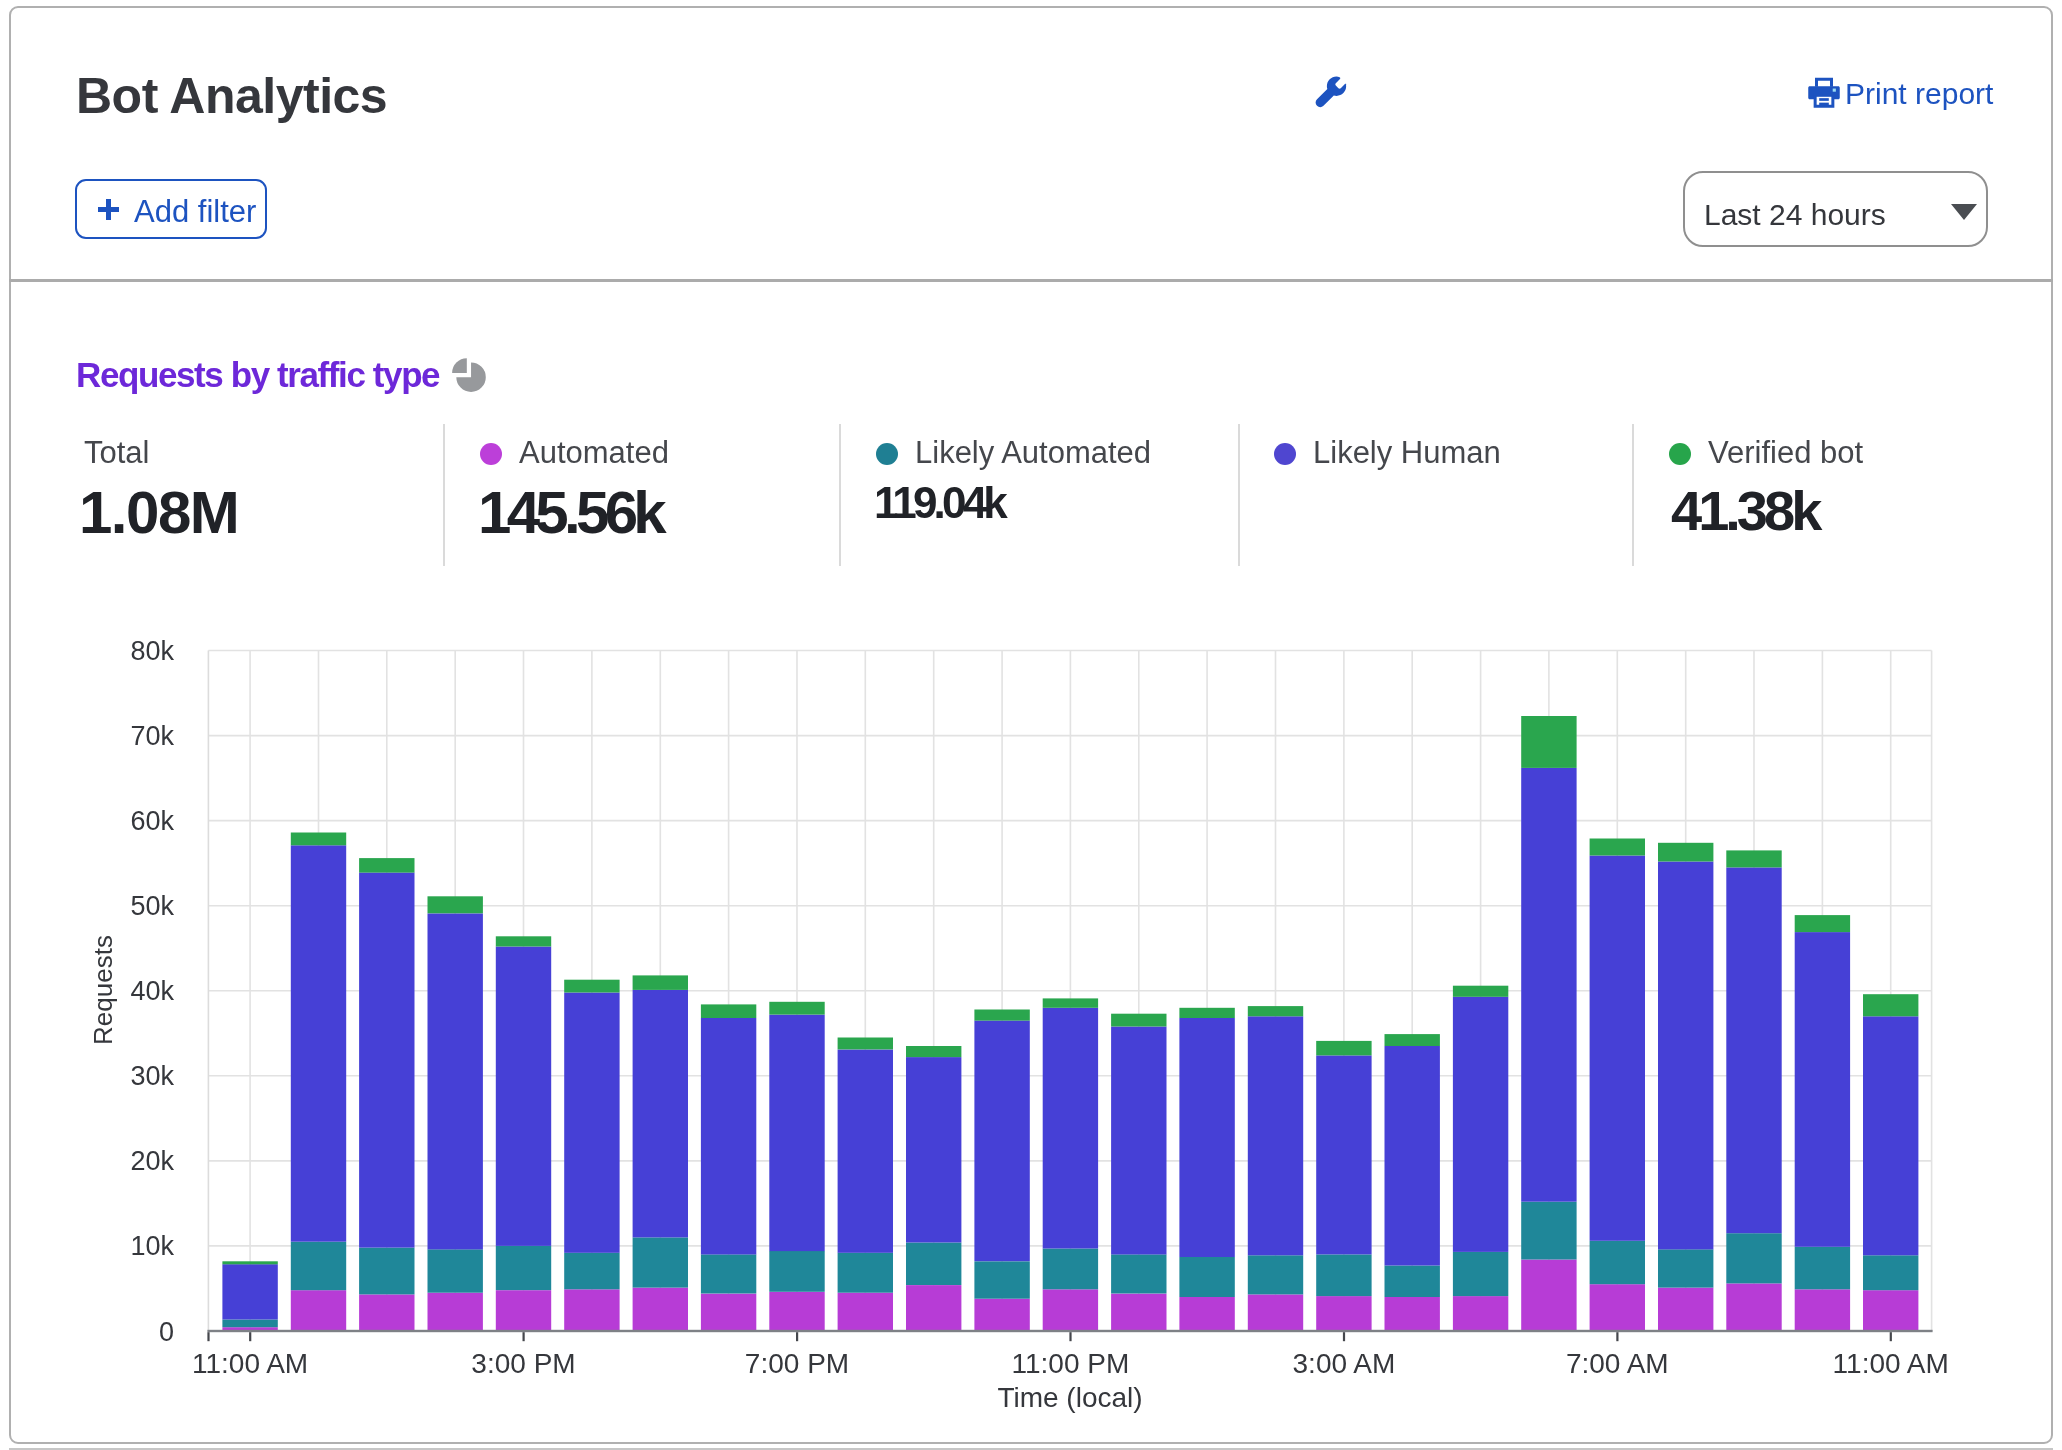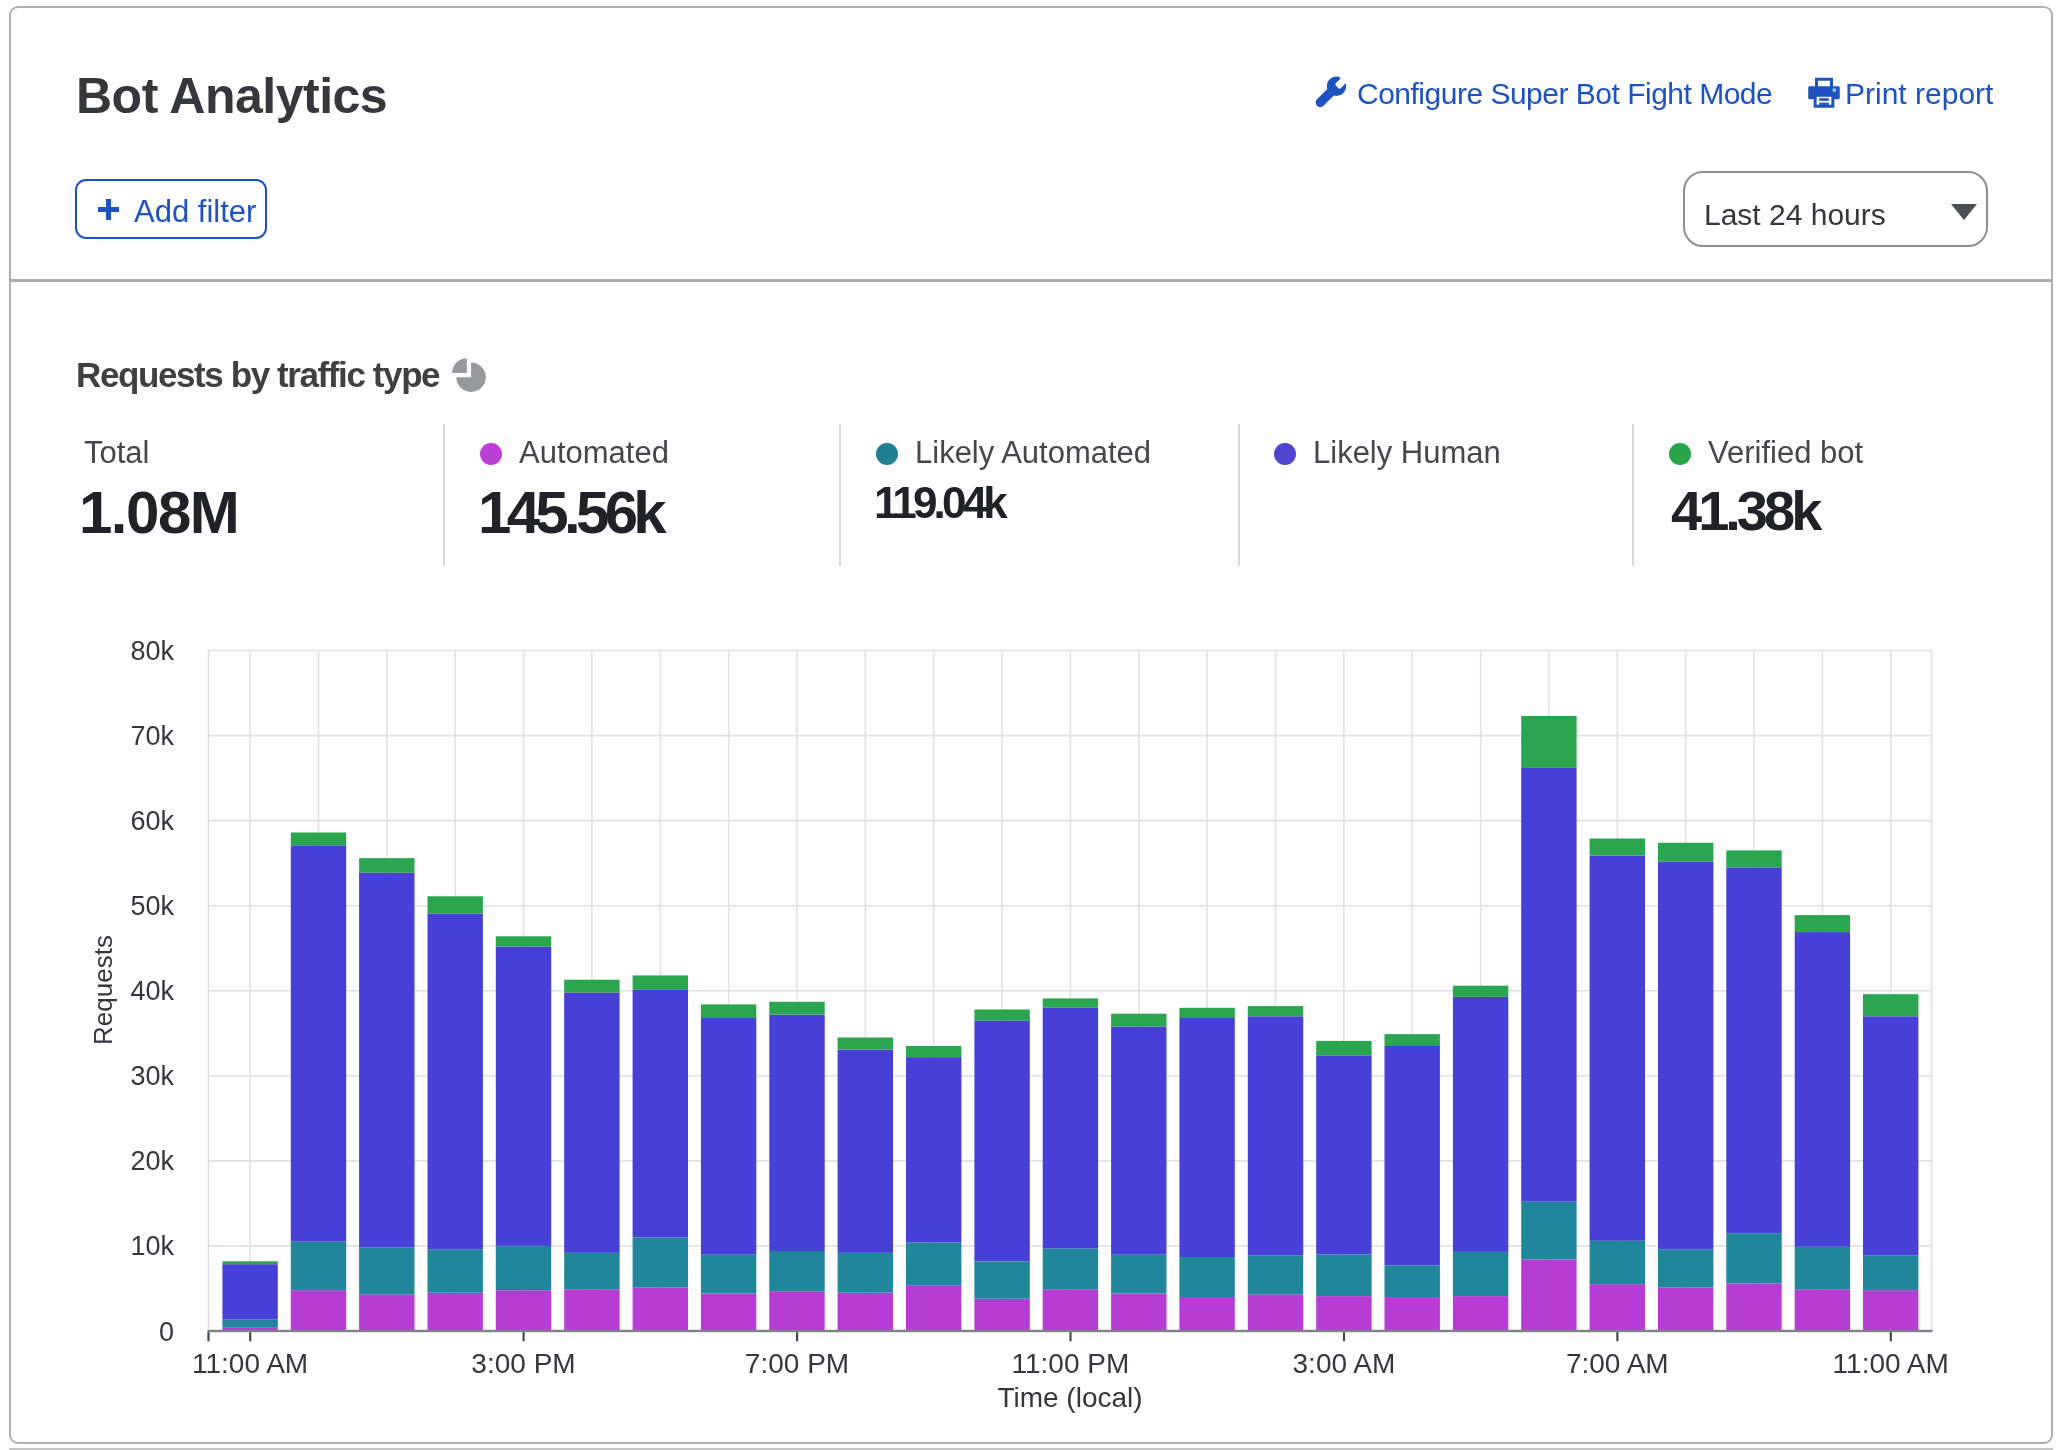--- a/index.html
+++ b/index.html
@@ -8,21 +8,20 @@
 <body>
 <div id="page">
 <div class="abs" style="left:9px;top:6px;width:2040px;height:1434px;border:2px solid #b0b0b0;border-radius:9px"></div>
 <div class="abs" style="left:9px;top:279px;width:2044px;height:2.5px;background:#ababab"></div>
 <div class="abs" style="left:9px;top:1448px;width:2044px;height:2px;background:#c6c6c6"></div>
 
 <div class="abs" style="left:76px;top:67px;font-size:50px;font-weight:700;color:#35373c;letter-spacing:-0.5px">Bot Analytics</div>
 <svg style="position:absolute;left:1313px;top:74px" width="37" height="37" viewBox="0 0 24 24">
 <path fill="#1d53c0" d="M21.9 6.7c-.2-.5-.8-.6-1.2-.2l-2.7 2.7c-.4.4-1.1.4-1.5 0l-1.7-1.7c-.4-.4-.4-1.1 0-1.5l2.7-2.7c.4-.4.2-1-.3-1.2C16.6 1.8 15.9 1.7 15.2 1.7c-3.4 0-6.2 2.8-6.2 6.2 0 .6.1 1.2.3 1.8L2.6 16.4c-1.2 1.2-1.2 3.1 0 4.2 .6.6 1.4.9 2.1.9s1.5-.3 2.1-.9l6.7-6.7c.6.2 1.2.3 1.8.3 3.4 0 6.2-2.8 6.2-6.2 0-.5-.1-.9-.2-1.3z"></path>
     </svg>
-<a class="abs" style="left:1357px;top:77px;font-size:30px;color:#1d53c0;text-decoration:none;letter-spacing:-0.5px">Configure Super Bot Fight Mode</a>
 <svg style="position:absolute;left:1806px;top:74px" width="36" height="36" viewBox="0 0 24 24">
 <g fill="none" stroke="#1d53c0" stroke-width="2">
 <path d="M7 8.5V3.5h10v5" fill="#fff"></path>
 </g>
 <path fill="#1d53c0" d="M2.5 8.2h19c.6 0 1 .4 1 1v6.6c0 .6-.4 1-1 1h-3.6v-3H6.1v3H2.5c-.6 0-1-.4-1-1V9.2c0-.6.4-1 1-1z"></path>
 <rect x="17.8" y="9.7" width="2.1" height="2.1" fill="#9adbf3"></rect>
 <rect x="6.1" y="14.2" width="11.8" height="7.3" fill="#fff" stroke="#1d53c0" stroke-width="2"></rect>
 <rect x="8.8" y="16.1" width="6.4" height="1.8" fill="#1d53c0"></rect>
 <rect x="8.8" y="19.1" width="6.4" height="1.8" fill="#1d53c0"></rect>
 </svg>
@@ -31,21 +30,21 @@
 <div class="abs" style="left:75px;top:179px;width:188px;height:56px;border:2px solid #1d53c0;border-radius:11px"></div>
 <div class="abs" style="left:98px;top:207px;width:21px;height:5px;background:#1d53c0"></div>
 <div class="abs" style="left:106px;top:199px;width:5px;height:21px;background:#1d53c0"></div>
 <div class="abs" style="left:134px;top:194px;font-size:31px;color:#1d53c0">Add filter</div>
 
 <div class="abs" style="left:1683px;top:171px;width:301px;height:72px;border:2px solid #8f8f8f;border-radius:20px">
   <span class="abs" style="left:19px;top:25px;font-size:30px;color:#35373c">Last 24 hours</span>
   <span class="abs" style="left:266px;top:31px;width:0;height:0;border-left:13px solid transparent;border-right:13px solid transparent;border-top:16px solid #4a4d52"></span>
 </div>
 
-<div class="abs" style="left:76px;top:355px;font-size:35px;font-weight:700;color:#404040;letter-spacing:-1.4px">Requests by traffic type</div>
+<div class="abs" style="left:76px;top:355px;font-size:35px;font-weight:700;color:#6d28d9;letter-spacing:-1.4px">Requests by traffic type</div>
 <svg style="position:absolute;left:450px;top:354px" width="40" height="40" viewBox="0 0 38 38">
 <path fill="#97999c" d="M20 22 L20 8 A14 14 0 1 1 6 22 Z"></path>
 <path fill="#97999c" d="M16 18 L2 18 A14 14 0 0 1 16 4 Z"></path>
 </svg>
 <div style="position:absolute;left:84px;top:435px;font-size:31px;color:#45474c">Total</div>
 <div style="position:absolute;left:79px;top:478px;font-size:60px;font-weight:700;color:#202227;letter-spacing:-1.5px">1.08M</div>
 <div style="position:absolute;left:443px;top:424px;width:2px;height:142px;background:#dadada"></div>
 <div style="position:absolute;left:480px;top:443px;width:22px;height:22px;border-radius:50%;background:#bc3fd9"></div>
 <div style="position:absolute;left:519px;top:435px;font-size:31px;color:#45474c">Automated</div>
 <div style="position:absolute;left:478px;top:478px;font-size:60px;font-weight:700;color:#202227;letter-spacing:-4.7px">145.56k</div>

